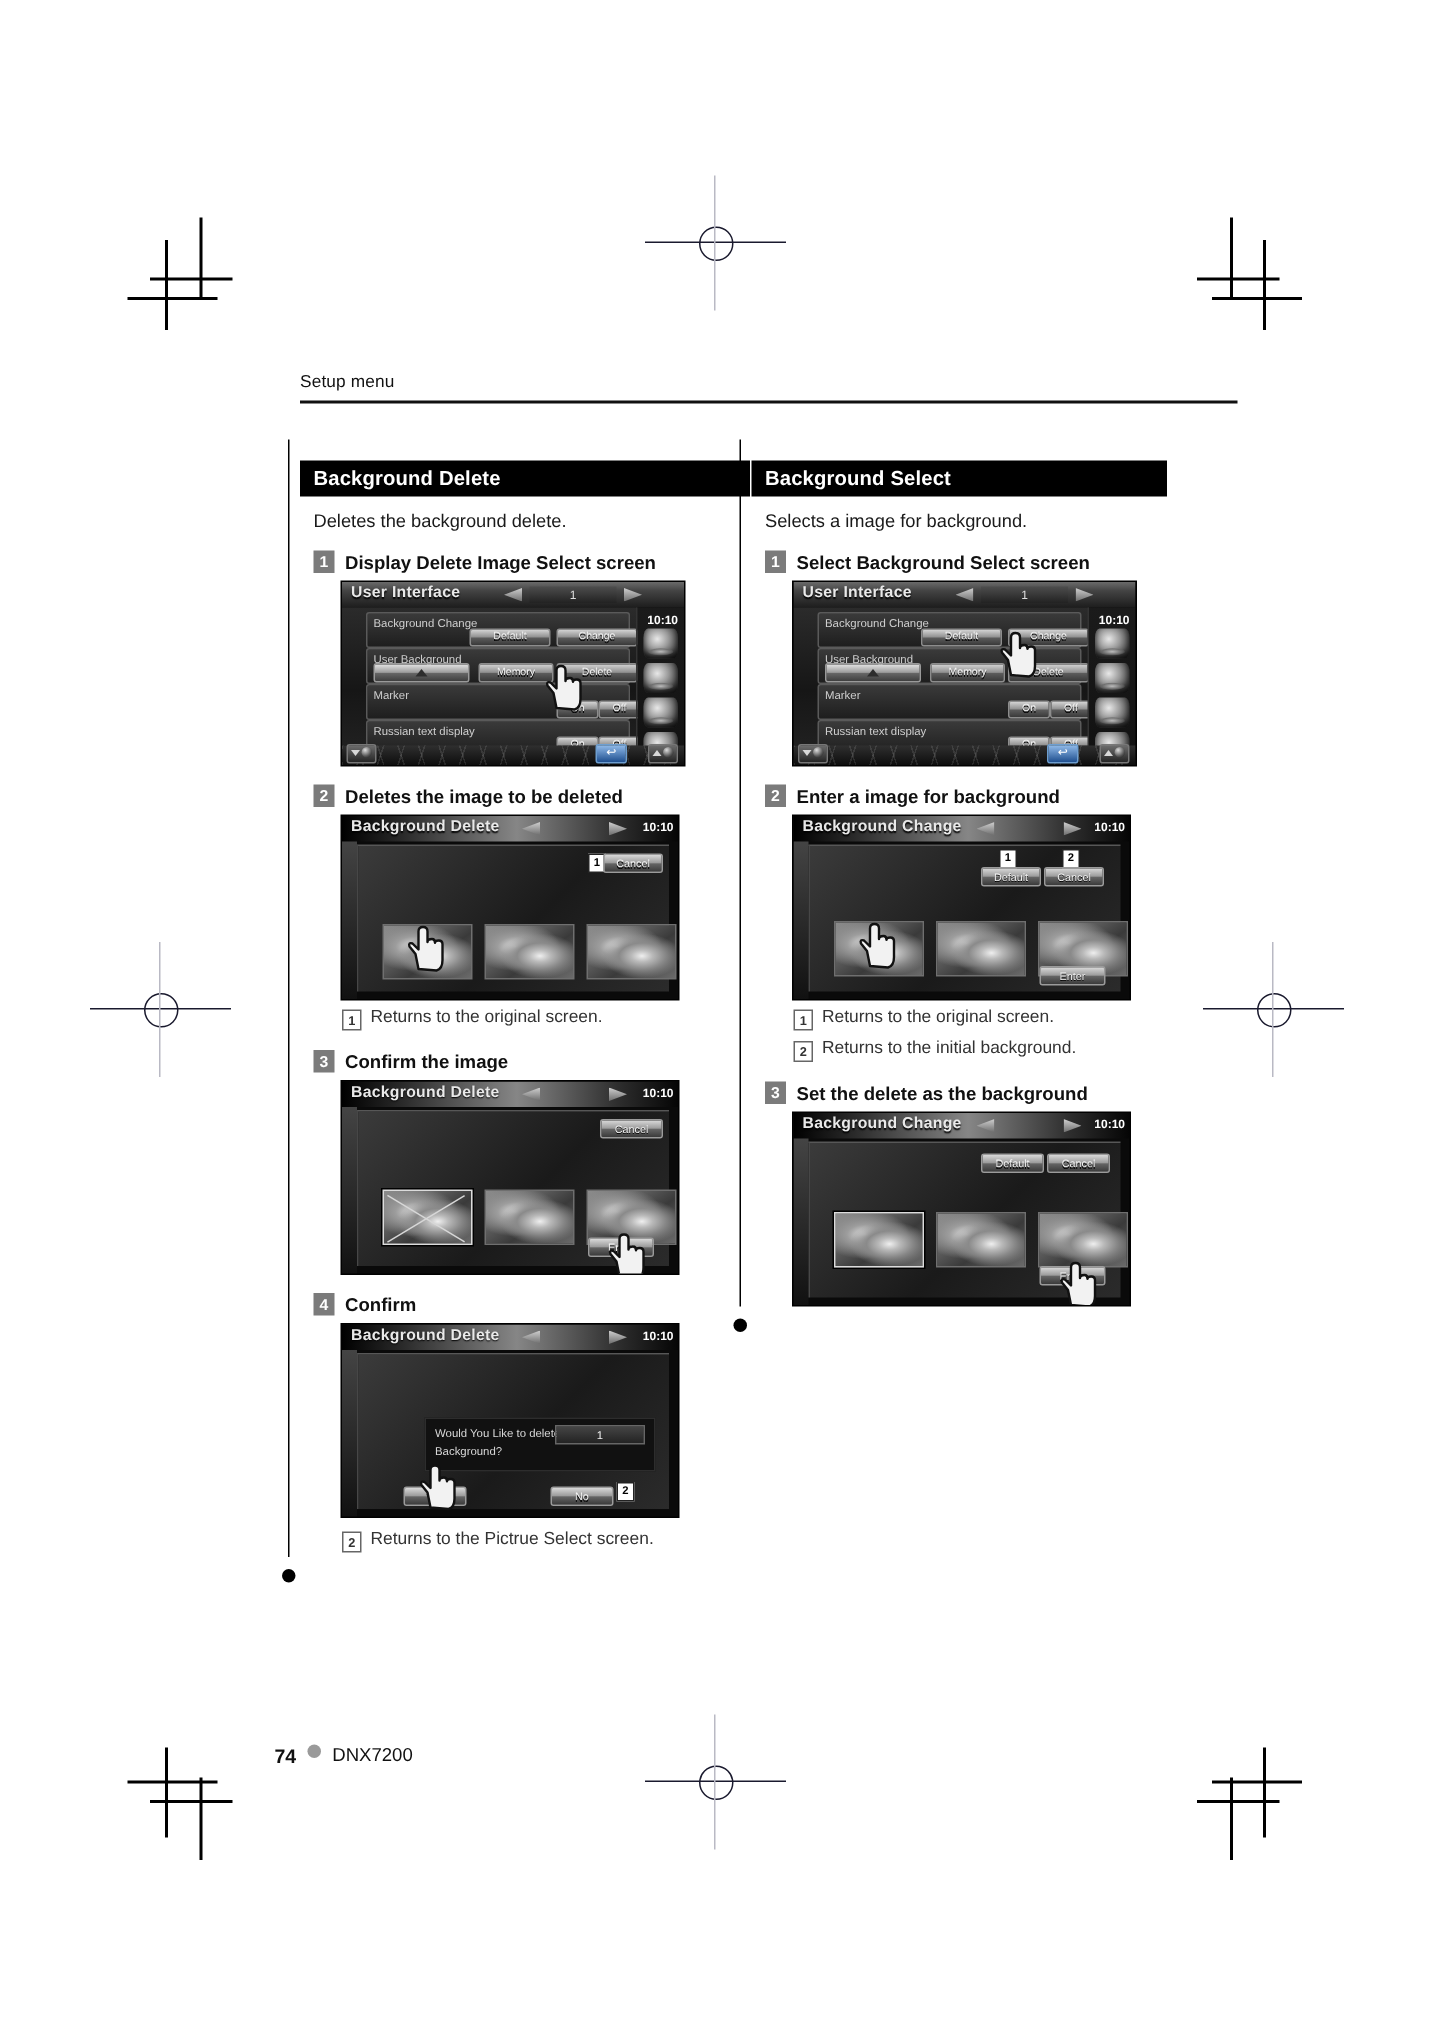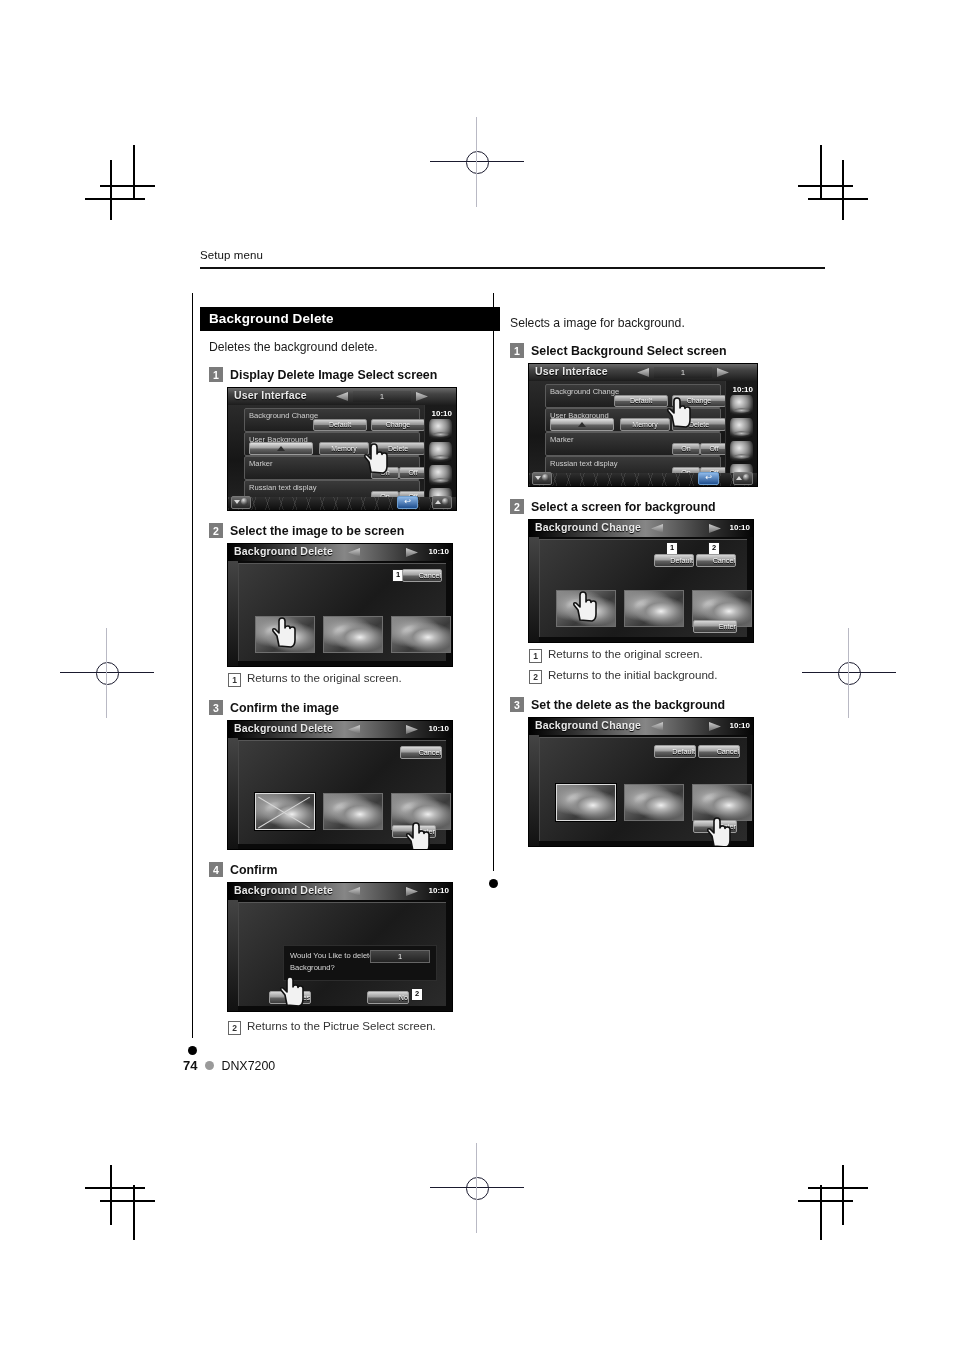--- a/index.html
+++ b/index.html
@@ -189,21 +189,21 @@
       radial-gradient(ellipse at 34% 40%,#e2e2e2 0%,#9d9d9d 22%,rgba(0,0,0,0) 55%),
       linear-gradient(145deg,#8d8d8d,#3a3a3a 60%,#6a6a6a);
   }
   .thumb.sel{border:1px solid #dcdcdc;box-shadow:0 0 0 1px #000;}
   .thumb .x1,.thumb .x2{position:absolute;left:-2px;top:50%;width:104%;height:1px;background:#d7d7d7;}
   .thumb .x1{transform:rotate(31deg);}
   .thumb .x2{transform:rotate(-31deg);}
   .pbtn{
     position:absolute;height:11px;border:1px solid #9b9b9b;border-radius:2px;
     background:linear-gradient(to bottom,#d8d8d8 0%,#9d9d9d 46%,#646464 54%,#3b3b3b 100%);
-    color:#f4f4f4;font-size:7.2px;line-height:11px;text-align:right;text-shadow:0 1px 0 #000;
+    color:#f4f4f4;font-size:7.2px;line-height:11px;text-align:center;text-shadow:0 1px 0 #000;
   }
   .tagnum{
     position:absolute;width:10px;height:11px;background:#fff;border:1px solid #222;
     color:#000;font-size:7.5px;font-weight:bold;line-height:10px;text-align:center;
   }
 
   
   .dlg{
     position:absolute;left:44px;top:42px;width:152px;height:34px;
     background:#111;border:1px solid #2d2d2d;
@@ -212,21 +212,21 @@
   .dlg-val{
     position:absolute;right:6px;top:4px;width:58px;height:11px;
     background:linear-gradient(to bottom,#454545,#232323);border:1px solid #666;
     color:#eee;font-size:7.5px;text-align:center;line-height:11px;
   }
 
   
   .hand{position:absolute;width:30px;height:34px;pointer-events:none;}
 
   
-  .footer{position:absolute;left:183px;top:1058px;display:flex;align-items:center;}
+  .footer{position:absolute;left:183px;top:1163px;display:flex;align-items:flex-start;}
   .pg-no{font-size:13px;font-weight:bold;color:#111;}
   .pg-dot{width:9px;height:9px;border-radius:50%;background:#9a9a9a;margin:0 7px 0 8px;}
   .pg-model{font-size:12.4px;color:#111;}
 </style>
 </head>
 <body>
 
 <div class="page">
 
   <div>
@@ -335,21 +335,21 @@
           <b></b>
         </span>
 
       <svg class="hand" style="left:132px;top:54px;" viewBox="0 0 30 34">
         <path d="M11 30 L9 20 L5 15 Q4 12 7 13 L11 17 L11 5 Q11 2 14 2 Q17 2 17 5 L17 12 Q17 10 20 10 Q22 10 22 12.5 Q22 11 24.5 11 Q27 11 27 13.5 L27 24 Q27 30 23 31 Z" fill="#f2f2f2" stroke="#111" stroke-width="1.6" stroke-linejoin="round"></path>
       </svg>
     </div>
 
     <div class="step">
       <span class="step-num">2</span>
-      <span class="step-title">Select the image to be screen</span>
+      <span class="step-title">Deletes the image to be deleted</span>
     </div>
 
     <div class="shot pic" style="height:122px;">
       <div class="hu-top grad2">
         <span class="hu-title">Background Delete</span>
         <span class="hu-arrow l" style="left:120px;"></span>
         <span class="hu-arrow r" style="left:178px;"></span>
         <span class="hu-clock">10:10</span>
       </div>
       <div class="pic-edge"></div>
@@ -428,20 +428,21 @@
 
     <div class="note" style="margin-top:8px;">
       <span class="note-num">2</span>
       <span class="note-txt">Returns to the Pictrue Select screen.</span>
     </div>
 
   </div>
 
   <div class="col col-right" style="width:277px;">
 
+    <div class="sec-bar">Background Select</div>
     <div class="sec-desc">Selects a image for background.</div>
 
     <div class="step">
       <span class="step-num">1</span>
       <span class="step-title">Select Background Select screen</span>
     </div>
 
     <div class="shot menu">
       <div class="hu-top">
         <span class="hu-title">User Interface</span>
@@ -492,21 +493,21 @@
           <b></b>
         </span>
 
       <svg class="hand" style="left:134px;top:32px;" viewBox="0 0 30 34">
         <path d="M11 30 L9 20 L5 15 Q4 12 7 13 L11 17 L11 5 Q11 2 14 2 Q17 2 17 5 L17 12 Q17 10 20 10 Q22 10 22 12.5 Q22 11 24.5 11 Q27 11 27 13.5 L27 24 Q27 30 23 31 Z" fill="#f2f2f2" stroke="#111" stroke-width="1.6" stroke-linejoin="round"></path>
       </svg>
     </div>
 
     <div class="step">
       <span class="step-num">2</span>
-      <span class="step-title">Select a screen for background</span>
+      <span class="step-title">Enter a image for background</span>
     </div>
 
     <div class="shot pic" style="height:122px;">
       <div class="hu-top grad2">
         <span class="hu-title">Background Change</span>
         <span class="hu-arrow l" style="left:122px;"></span>
         <span class="hu-arrow r" style="left:180px;"></span>
         <span class="hu-clock">10:10</span>
       </div>
       <div class="pic-edge"></div>

